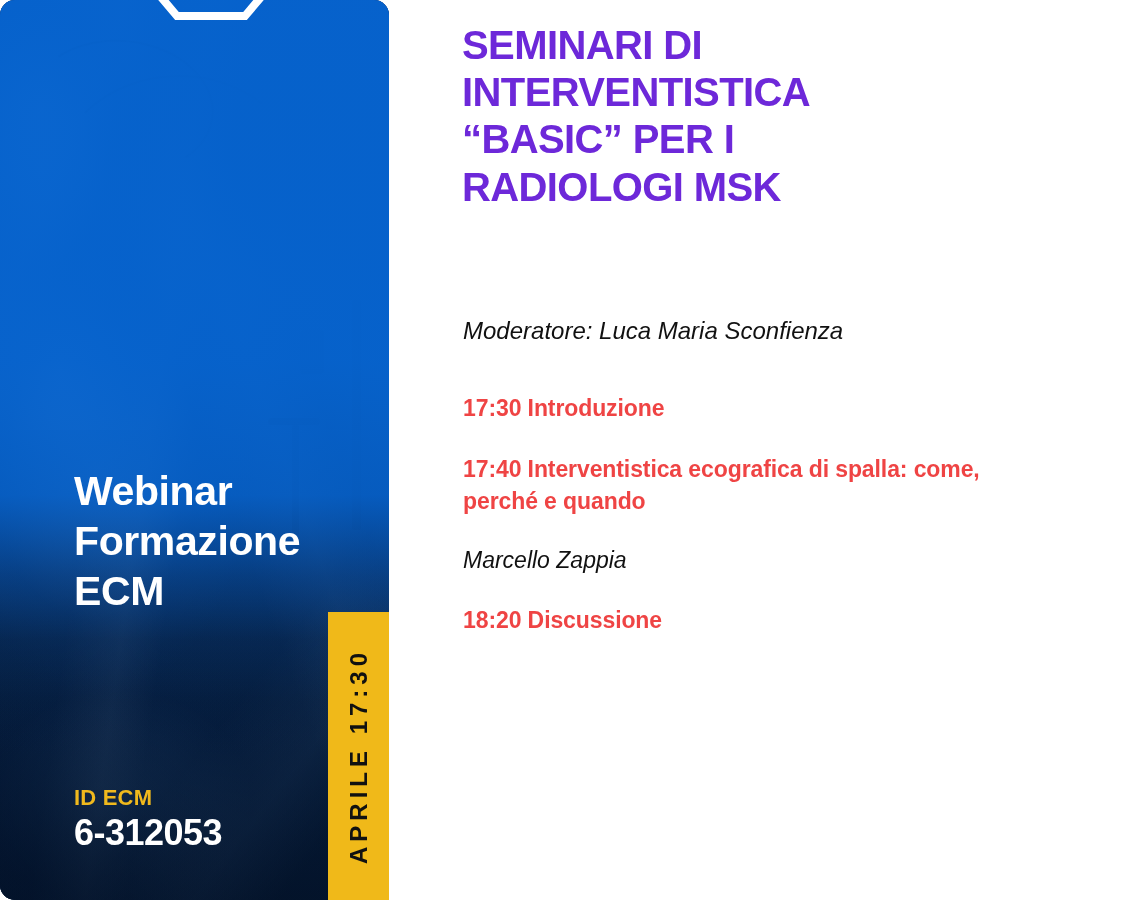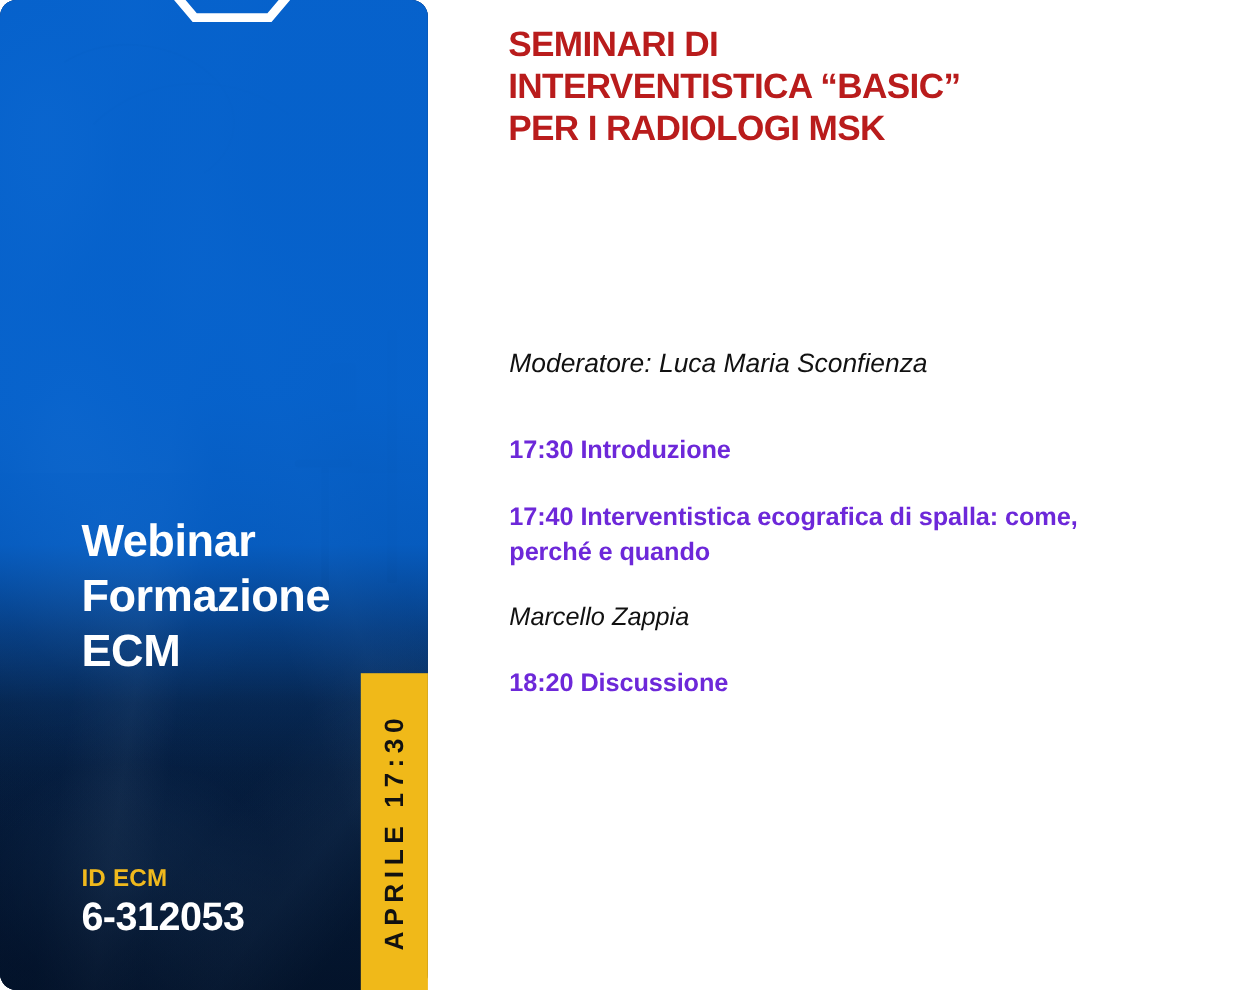--- a/index.html
+++ b/index.html
@@ -202,22 +202,22 @@
     left: 462px;
     top: 0;
     width: 640px;
     height: 900px;
   }
   .main-title {
     position: absolute;
     left: 0;
     top: 22px;
     width: 470px;
-    color: #b91c1c;
-    font-size: 32px;
+    color: #6d28d9;
+    font-size: 40px;
     font-weight: bold;
     line-height: 1.18;
     letter-spacing: -0.6px;
   }
   .moderator {
     position: absolute;
     left: 1px;
     top: 316px;
     color: #111111;
     font-size: 24px;
@@ -227,21 +227,21 @@
   }
   .schedule {
     position: absolute;
     left: 1px;
     top: 392px;
     width: 560px;
   }
   .sched-item { margin-bottom: 28px; }
   .sched-item:last-child { margin-bottom: 0; }
   .sched-head {
-    color: #6d28d9;
+    color: #ef4444;
     font-size: 23px;
     font-weight: bold;
     line-height: 1.42;
     letter-spacing: -0.1px;
   }
   .sched-speaker {
     color: #111111;
     font-size: 23px;
     font-style: italic;
     line-height: 1.3;

